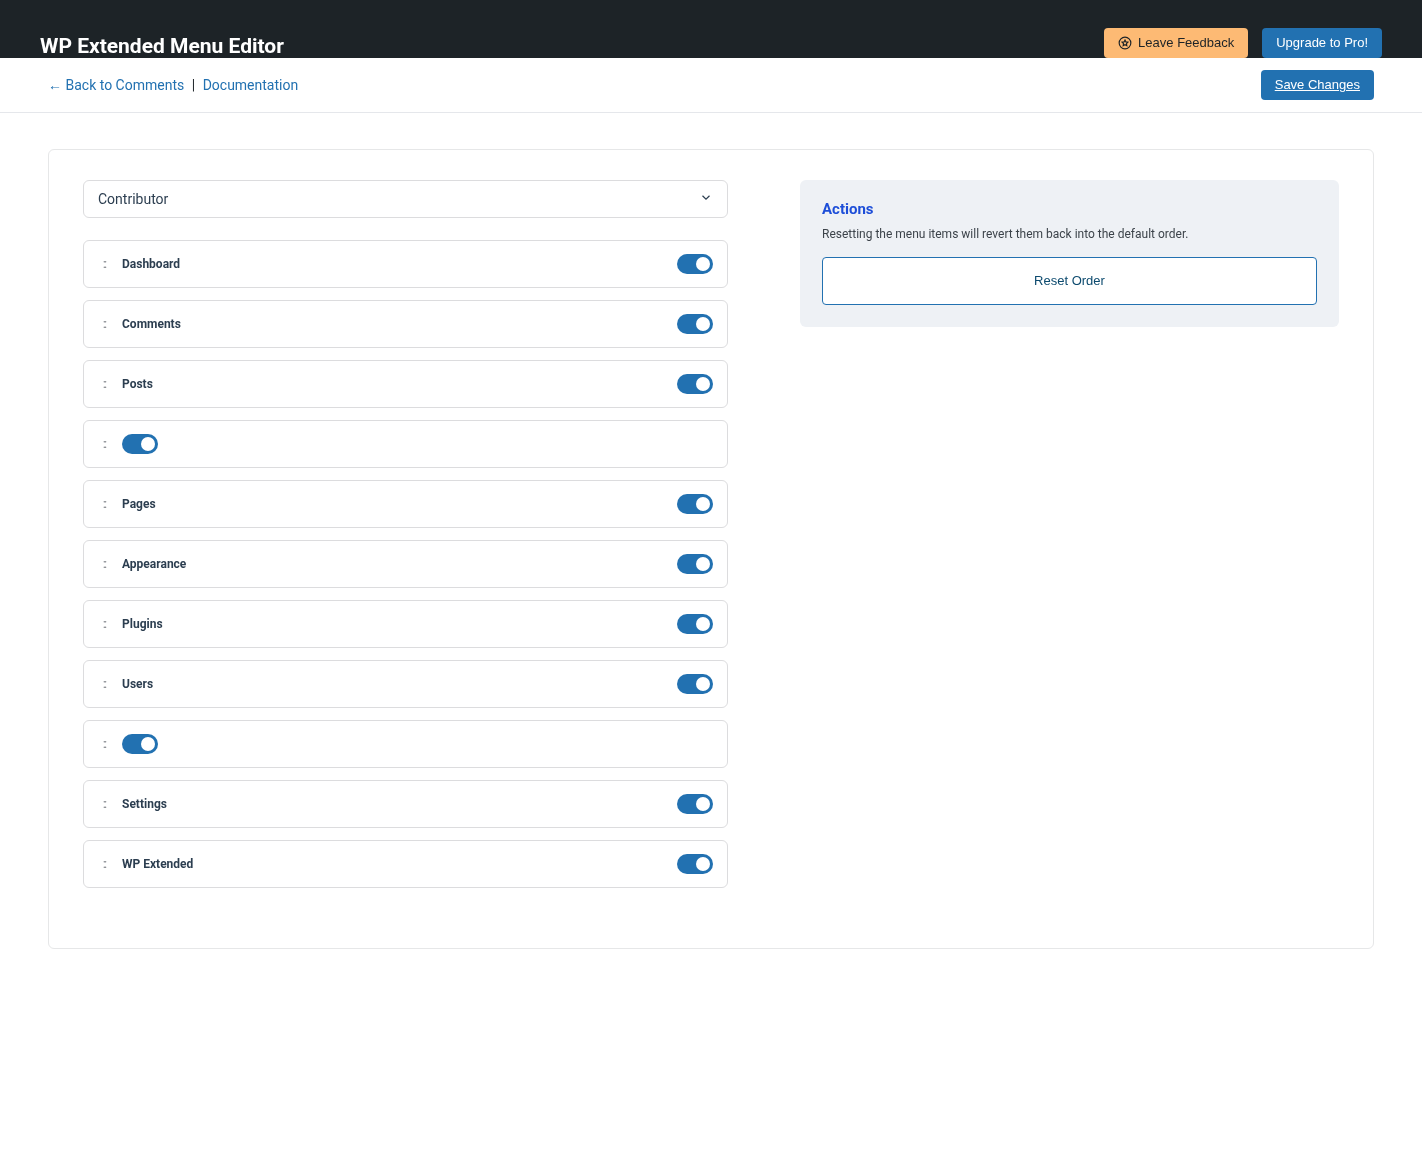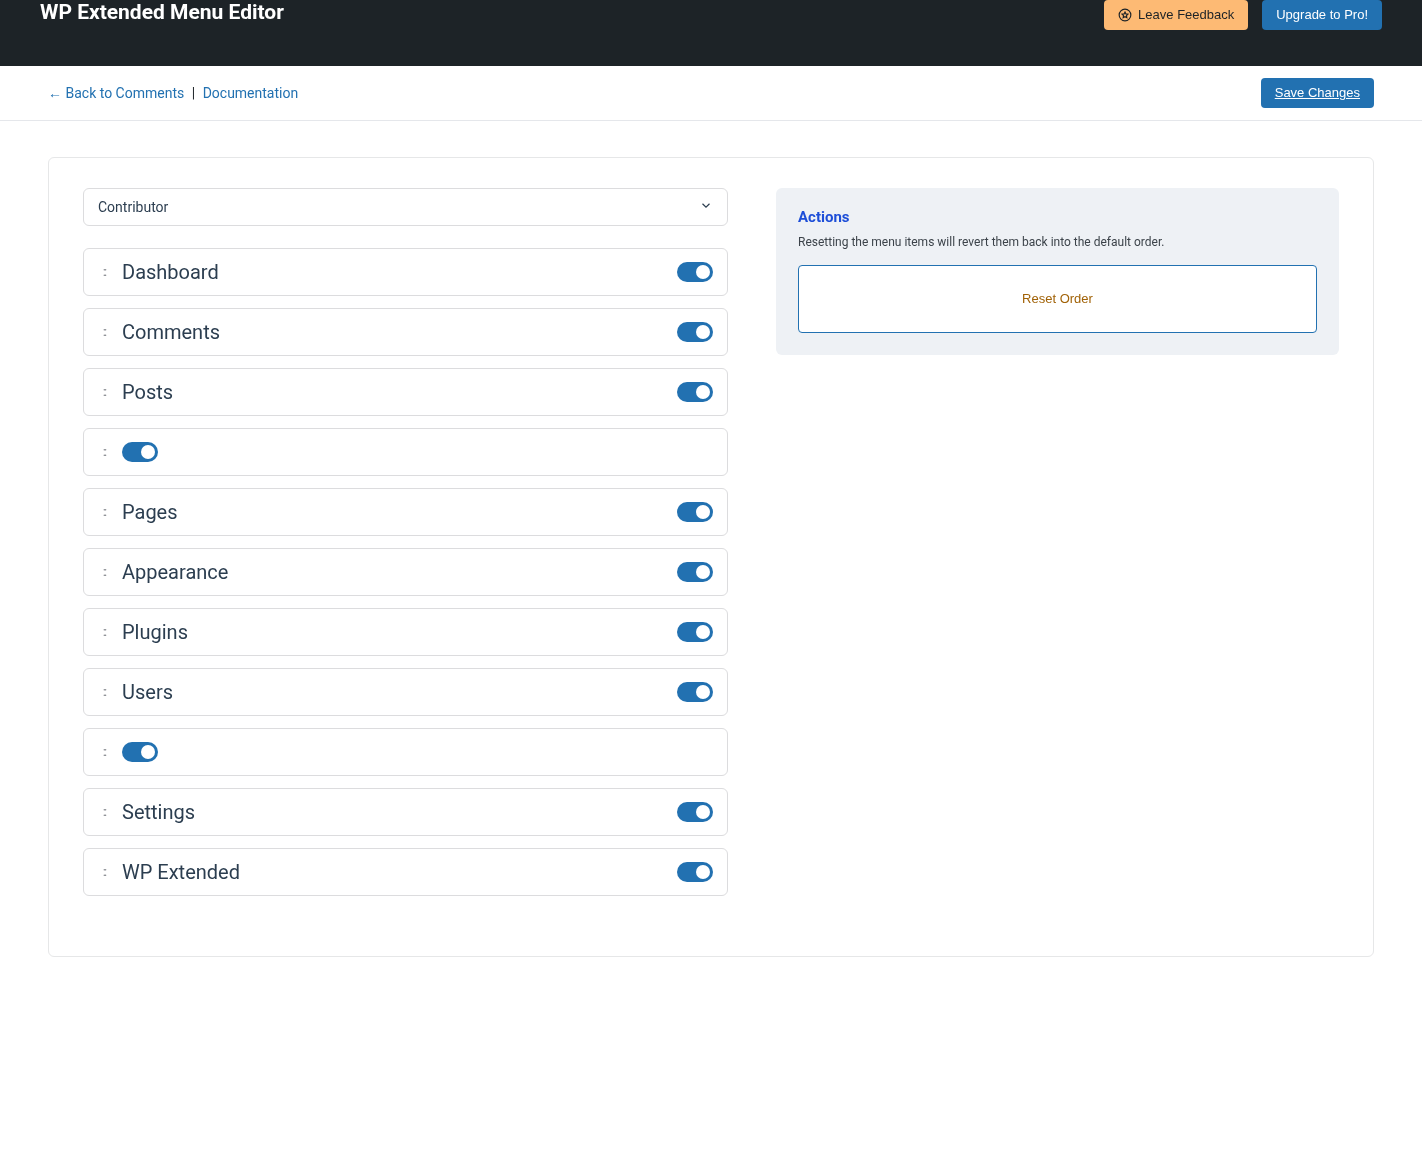--- a/index.html
+++ b/index.html
@@ -7,23 +7,23 @@
     font-family: -apple-system, BlinkMacSystemFont, "Segoe UI", Roboto, Oxygen-Sans, Ubuntu, Cantarell, "Helvetica Neue", sans-serif;
     background: #ffffff;
     color: #2c3e50;
     font-size: 14px;
   }
 
   
   .top-bar {
     background: #1d2327;
     color: #fff;
-    height: 66px;
-    display: flex;
-    align-items: flex-start;
+    height: 58px;
+    display: flex;
+    align-items: flex-end;
     justify-content: space-between;
     padding: 0 40px;
   }
   .top-bar .title {
     font-size: 21px;
     font-weight: 700;
     color: #fff;
   }
   .top-bar .right-buttons {
     display: flex;
@@ -50,25 +50,25 @@
     background: #2271b1;
     color: #fff;
   }
   .btn-blue-solid {
     background: #2271b1;
     color: #fff;
     text-decoration: underline;
   }
   .btn-outline-blue {
     background: #fff;
-    color: #a16207;
+    color: #0c4a6e;
     border: 1px solid #2271b1;
     width: 100%;
     justify-content: center;
-    padding: 25px 14px;
+    padding: 15px 14px;
   }
 
   
   .sub-bar {
     border-bottom: 1px solid #e5e7eb;
     padding: 12px 48px;
     display: flex;
     align-items: center;
     justify-content: space-between;
     background: #fff;
@@ -87,21 +87,21 @@
 
   
   .content-wrap {
     padding: 36px 48px 48px;
   }
   .panel {
     border: 1px solid #e6e7e8;
     border-radius: 6px;
     padding: 30px 34px 60px;
     display: flex;
-    gap: 48px;
+    gap: 72px;
     align-items: flex-start;
   }
 
   .left-col {
     flex: 0 0 645px;
     max-width: 645px;
   }
   .right-col {
     flex: 1;
   }
@@ -149,22 +149,22 @@
   .drag-handle {
     color: #8c8f94;
     font-size: 13px;
     letter-spacing: -2px;
     cursor: grab;
     user-select: none;
     width: 12px;
     text-align: center;
   }
   .menu-item .name {
-    font-size: 20px;
-    font-weight: 400;
+    font-size: 12px;
+    font-weight: 700;
     color: #2c3e50;
     flex: 1;
   }
 
   
   .toggle {
     width: 36px;
     height: 20px;
     border-radius: 999px;
     background: #2271b1;

